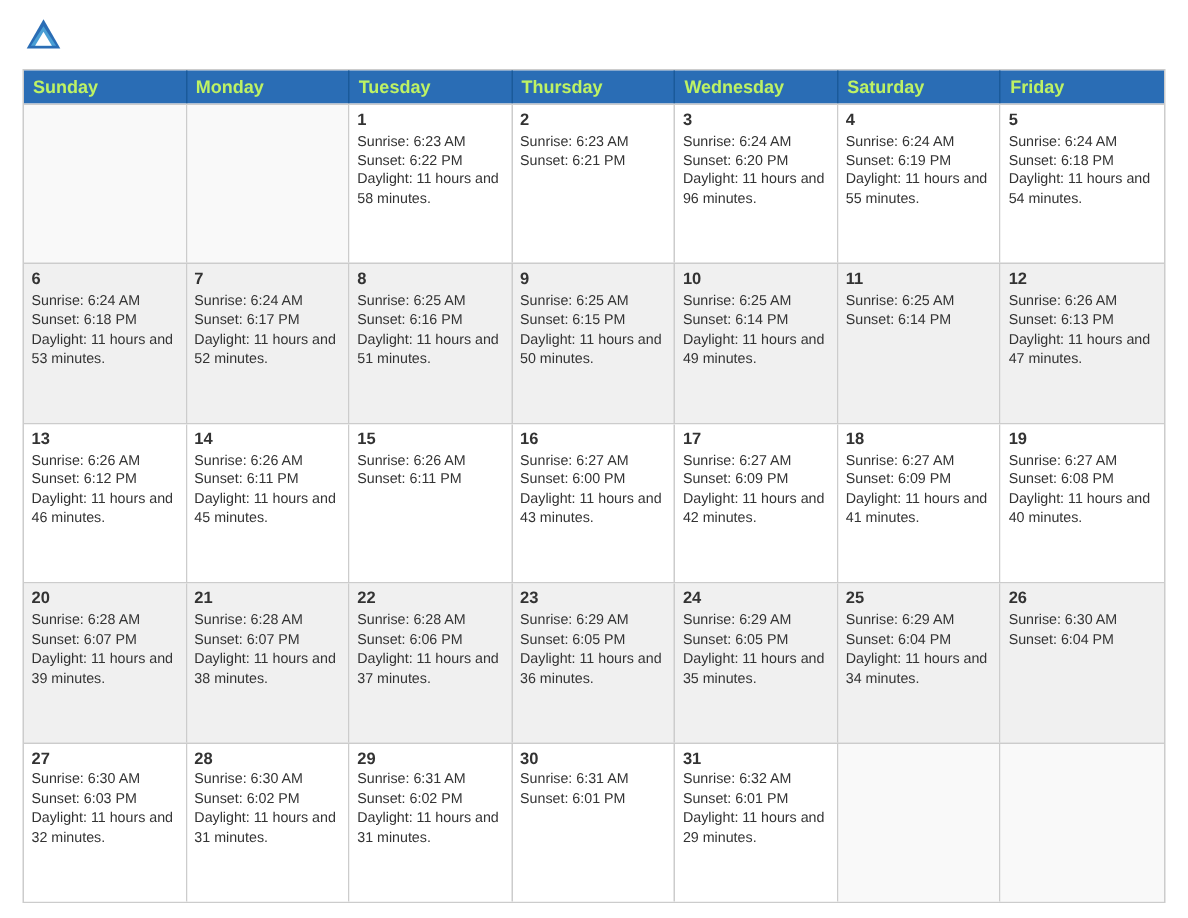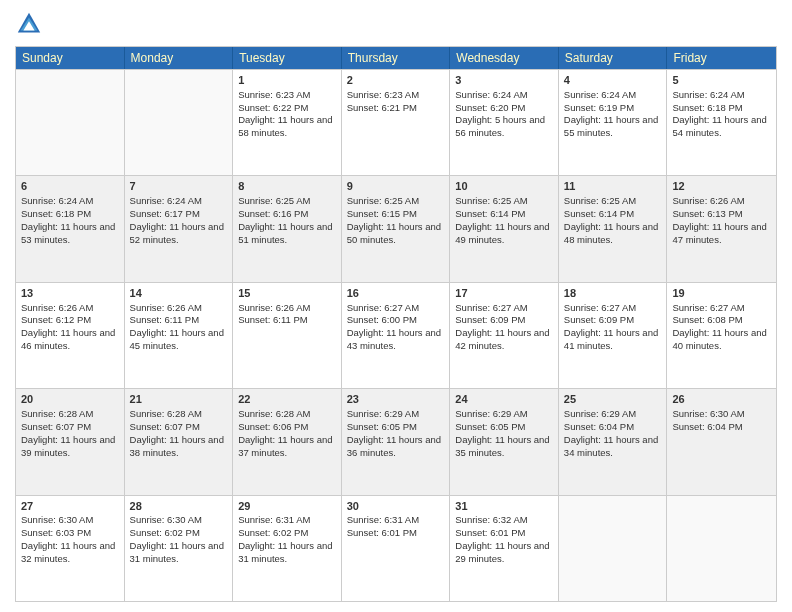--- a/index.html
+++ b/index.html
@@ -58,23 +58,23 @@
       display: flex;
       flex-direction: column;
       border: 1px solid #ccc;
     }
     .cal-header {
       display: grid;
       grid-template-columns: repeat(7, 1fr);
       background: #2a6db5;
     }
     .cal-header-cell {
-      color: #fef9c3;
+      color: #bef264;
       font-size: 12px;
-      font-weight: normal;
+      font-weight: bold;
       padding: 4px 6px;
       border-right: 1px solid #1a5a9a;
     }
     .cal-header-cell:last-child { border-right: none; }
     .cal-body {
       flex: 1;
       display: flex;
       flex-direction: column;
     }
     .cal-row {
@@ -132,31 +132,31 @@
         <div class="cal-header-cell">Wednesday</div>
         <div class="cal-header-cell">Saturday</div>
         <div class="cal-header-cell">Friday</div>
       </div>
     <div class="cal-body">
     <div class="cal-row">
           <div class="cal-cell empty"></div>
           <div class="cal-cell empty"></div>
           <div class="cal-cell"><span class="day-num">1</span><span>Sunrise: 6:23 AM</span><br><span>Sunset: 6:22 PM</span><br><span>Daylight: 11 hours and 58 minutes.</span></div>
           <div class="cal-cell"><span class="day-num">2</span><span>Sunrise: 6:23 AM</span><br><span>Sunset: 6:21 PM</span><br></div>
-          <div class="cal-cell"><span class="day-num">3</span><span>Sunrise: 6:24 AM</span><br><span>Sunset: 6:20 PM</span><br><span>Daylight: 5 hours and 56 minutes.</span></div>
+          <div class="cal-cell"><span class="day-num">3</span><span>Sunrise: 6:24 AM</span><br><span>Sunset: 6:20 PM</span><br><span>Daylight: 11 hours and 96 minutes.</span></div>
           <div class="cal-cell"><span class="day-num">4</span><span>Sunrise: 6:24 AM</span><br><span>Sunset: 6:19 PM</span><br><span>Daylight: 11 hours and 55 minutes.</span></div>
           <div class="cal-cell"><span class="day-num">5</span><span>Sunrise: 6:24 AM</span><br><span>Sunset: 6:18 PM</span><br><span>Daylight: 11 hours and 54 minutes.</span></div>
         </div>
         <div class="cal-row">
           <div class="cal-cell shaded"><span class="day-num">6</span><span>Sunrise: 6:24 AM</span><br><span>Sunset: 6:18 PM</span><br><span>Daylight: 11 hours and 53 minutes.</span></div>
           <div class="cal-cell shaded"><span class="day-num">7</span><span>Sunrise: 6:24 AM</span><br><span>Sunset: 6:17 PM</span><br><span>Daylight: 11 hours and 52 minutes.</span></div>
           <div class="cal-cell shaded"><span class="day-num">8</span><span>Sunrise: 6:25 AM</span><br><span>Sunset: 6:16 PM</span><br><span>Daylight: 11 hours and 51 minutes.</span></div>
           <div class="cal-cell shaded"><span class="day-num">9</span><span>Sunrise: 6:25 AM</span><br><span>Sunset: 6:15 PM</span><br><span>Daylight: 11 hours and 50 minutes.</span></div>
           <div class="cal-cell shaded"><span class="day-num">10</span><span>Sunrise: 6:25 AM</span><br><span>Sunset: 6:14 PM</span><br><span>Daylight: 11 hours and 49 minutes.</span></div>
-          <div class="cal-cell shaded"><span class="day-num">11</span><span>Sunrise: 6:25 AM</span><br><span>Sunset: 6:14 PM</span><br><span>Daylight: 11 hours and 48 minutes.</span></div>
+          <div class="cal-cell shaded"><span class="day-num">11</span><span>Sunrise: 6:25 AM</span><br><span>Sunset: 6:14 PM</span><br></div>
           <div class="cal-cell shaded"><span class="day-num">12</span><span>Sunrise: 6:26 AM</span><br><span>Sunset: 6:13 PM</span><br><span>Daylight: 11 hours and 47 minutes.</span></div>
         </div>
         <div class="cal-row">
           <div class="cal-cell"><span class="day-num">13</span><span>Sunrise: 6:26 AM</span><br><span>Sunset: 6:12 PM</span><br><span>Daylight: 11 hours and 46 minutes.</span></div>
           <div class="cal-cell"><span class="day-num">14</span><span>Sunrise: 6:26 AM</span><br><span>Sunset: 6:11 PM</span><br><span>Daylight: 11 hours and 45 minutes.</span></div>
           <div class="cal-cell"><span class="day-num">15</span><span>Sunrise: 6:26 AM</span><br><span>Sunset: 6:11 PM</span><br></div>
           <div class="cal-cell"><span class="day-num">16</span><span>Sunrise: 6:27 AM</span><br><span>Sunset: 6:00 PM</span><br><span>Daylight: 11 hours and 43 minutes.</span></div>
           <div class="cal-cell"><span class="day-num">17</span><span>Sunrise: 6:27 AM</span><br><span>Sunset: 6:09 PM</span><br><span>Daylight: 11 hours and 42 minutes.</span></div>
           <div class="cal-cell"><span class="day-num">18</span><span>Sunrise: 6:27 AM</span><br><span>Sunset: 6:09 PM</span><br><span>Daylight: 11 hours and 41 minutes.</span></div>
           <div class="cal-cell"><span class="day-num">19</span><span>Sunrise: 6:27 AM</span><br><span>Sunset: 6:08 PM</span><br><span>Daylight: 11 hours and 40 minutes.</span></div>

